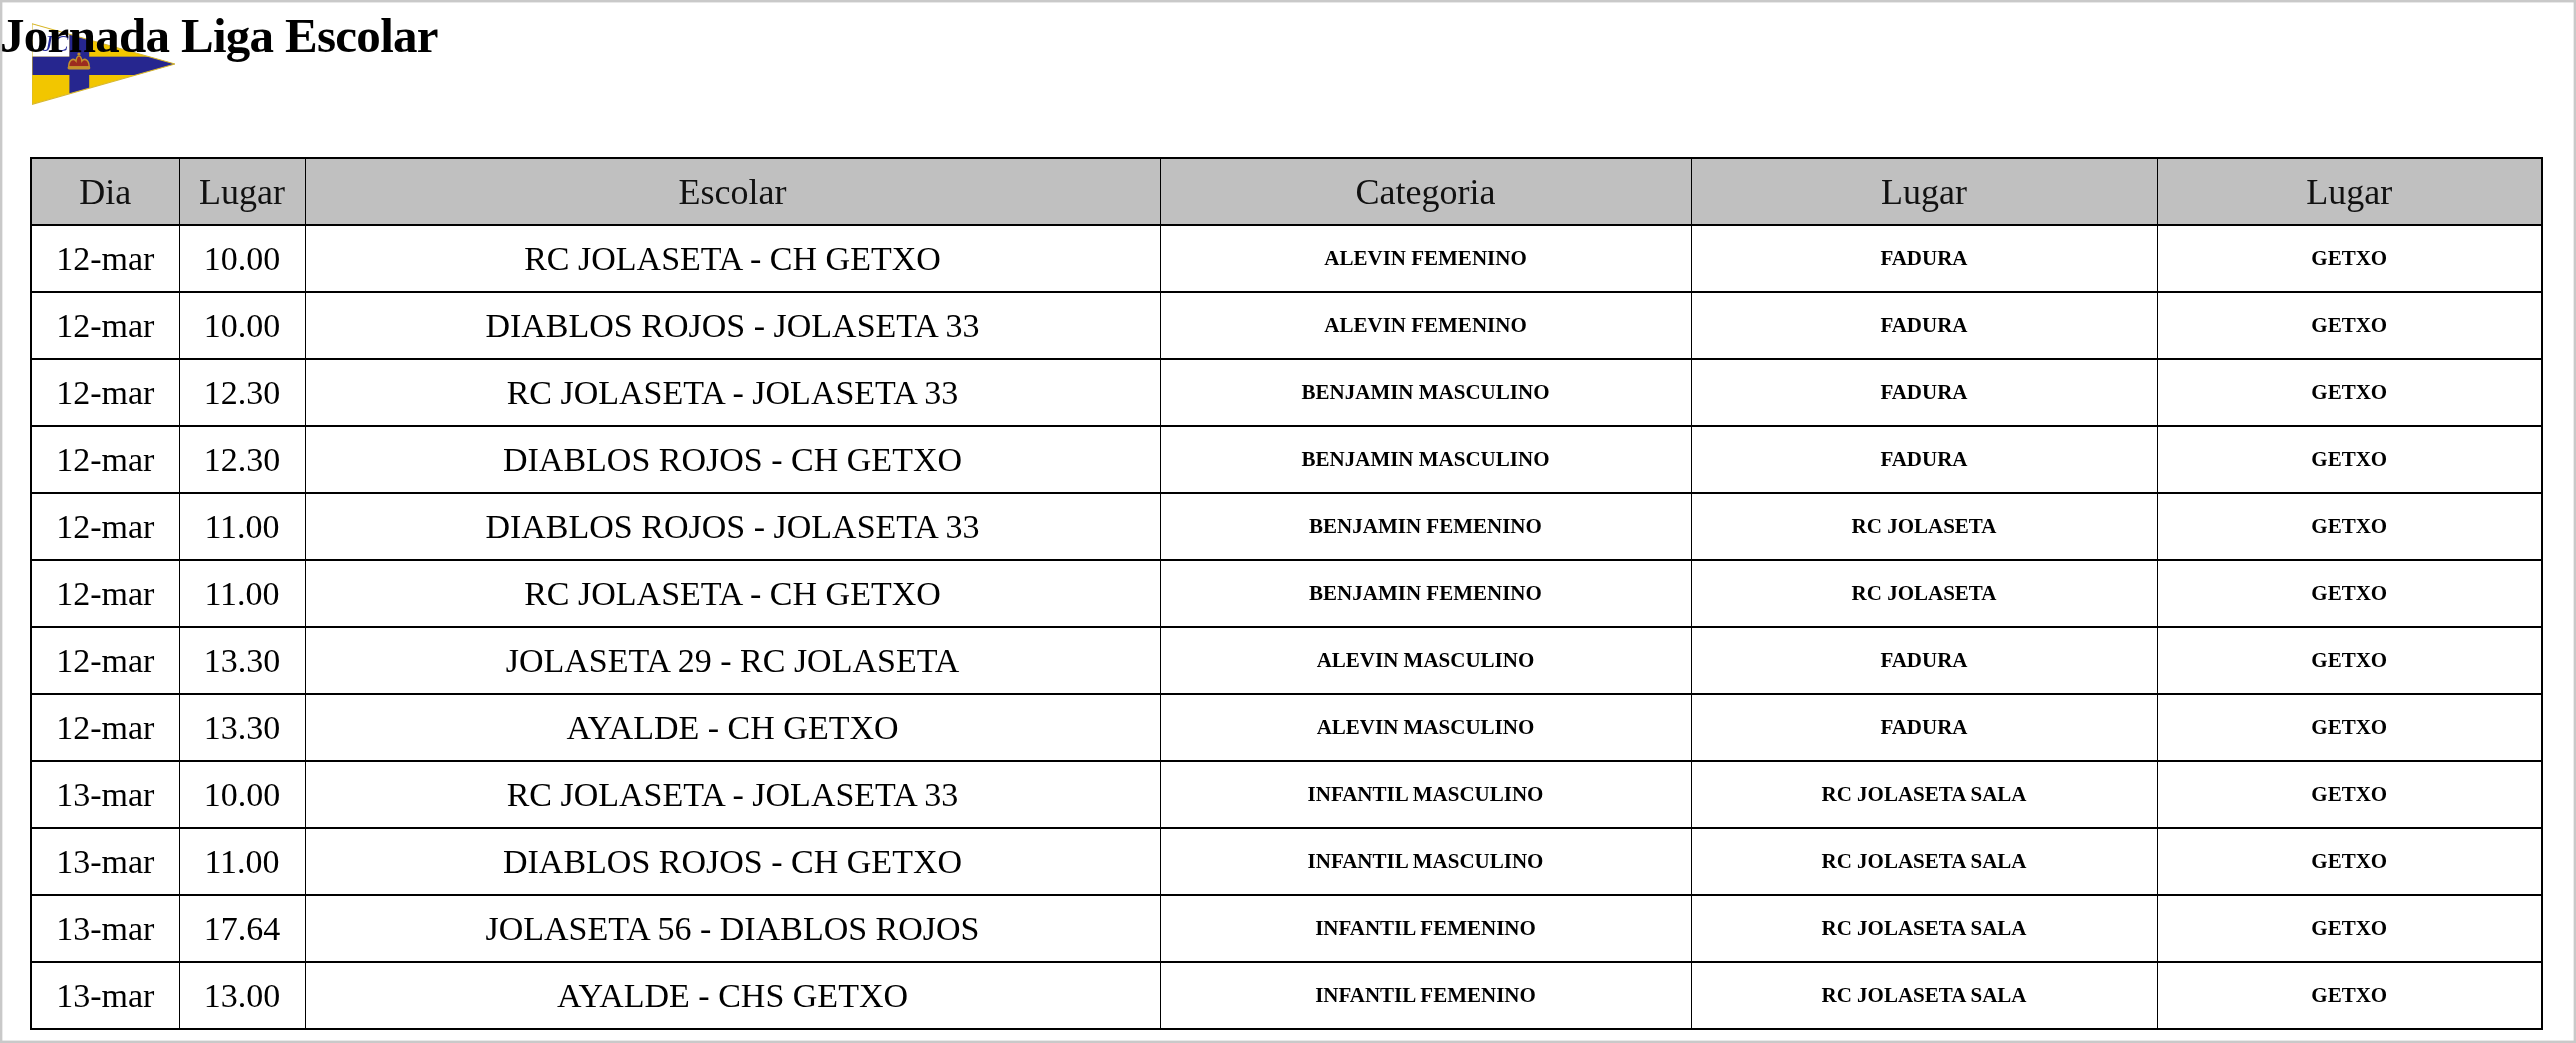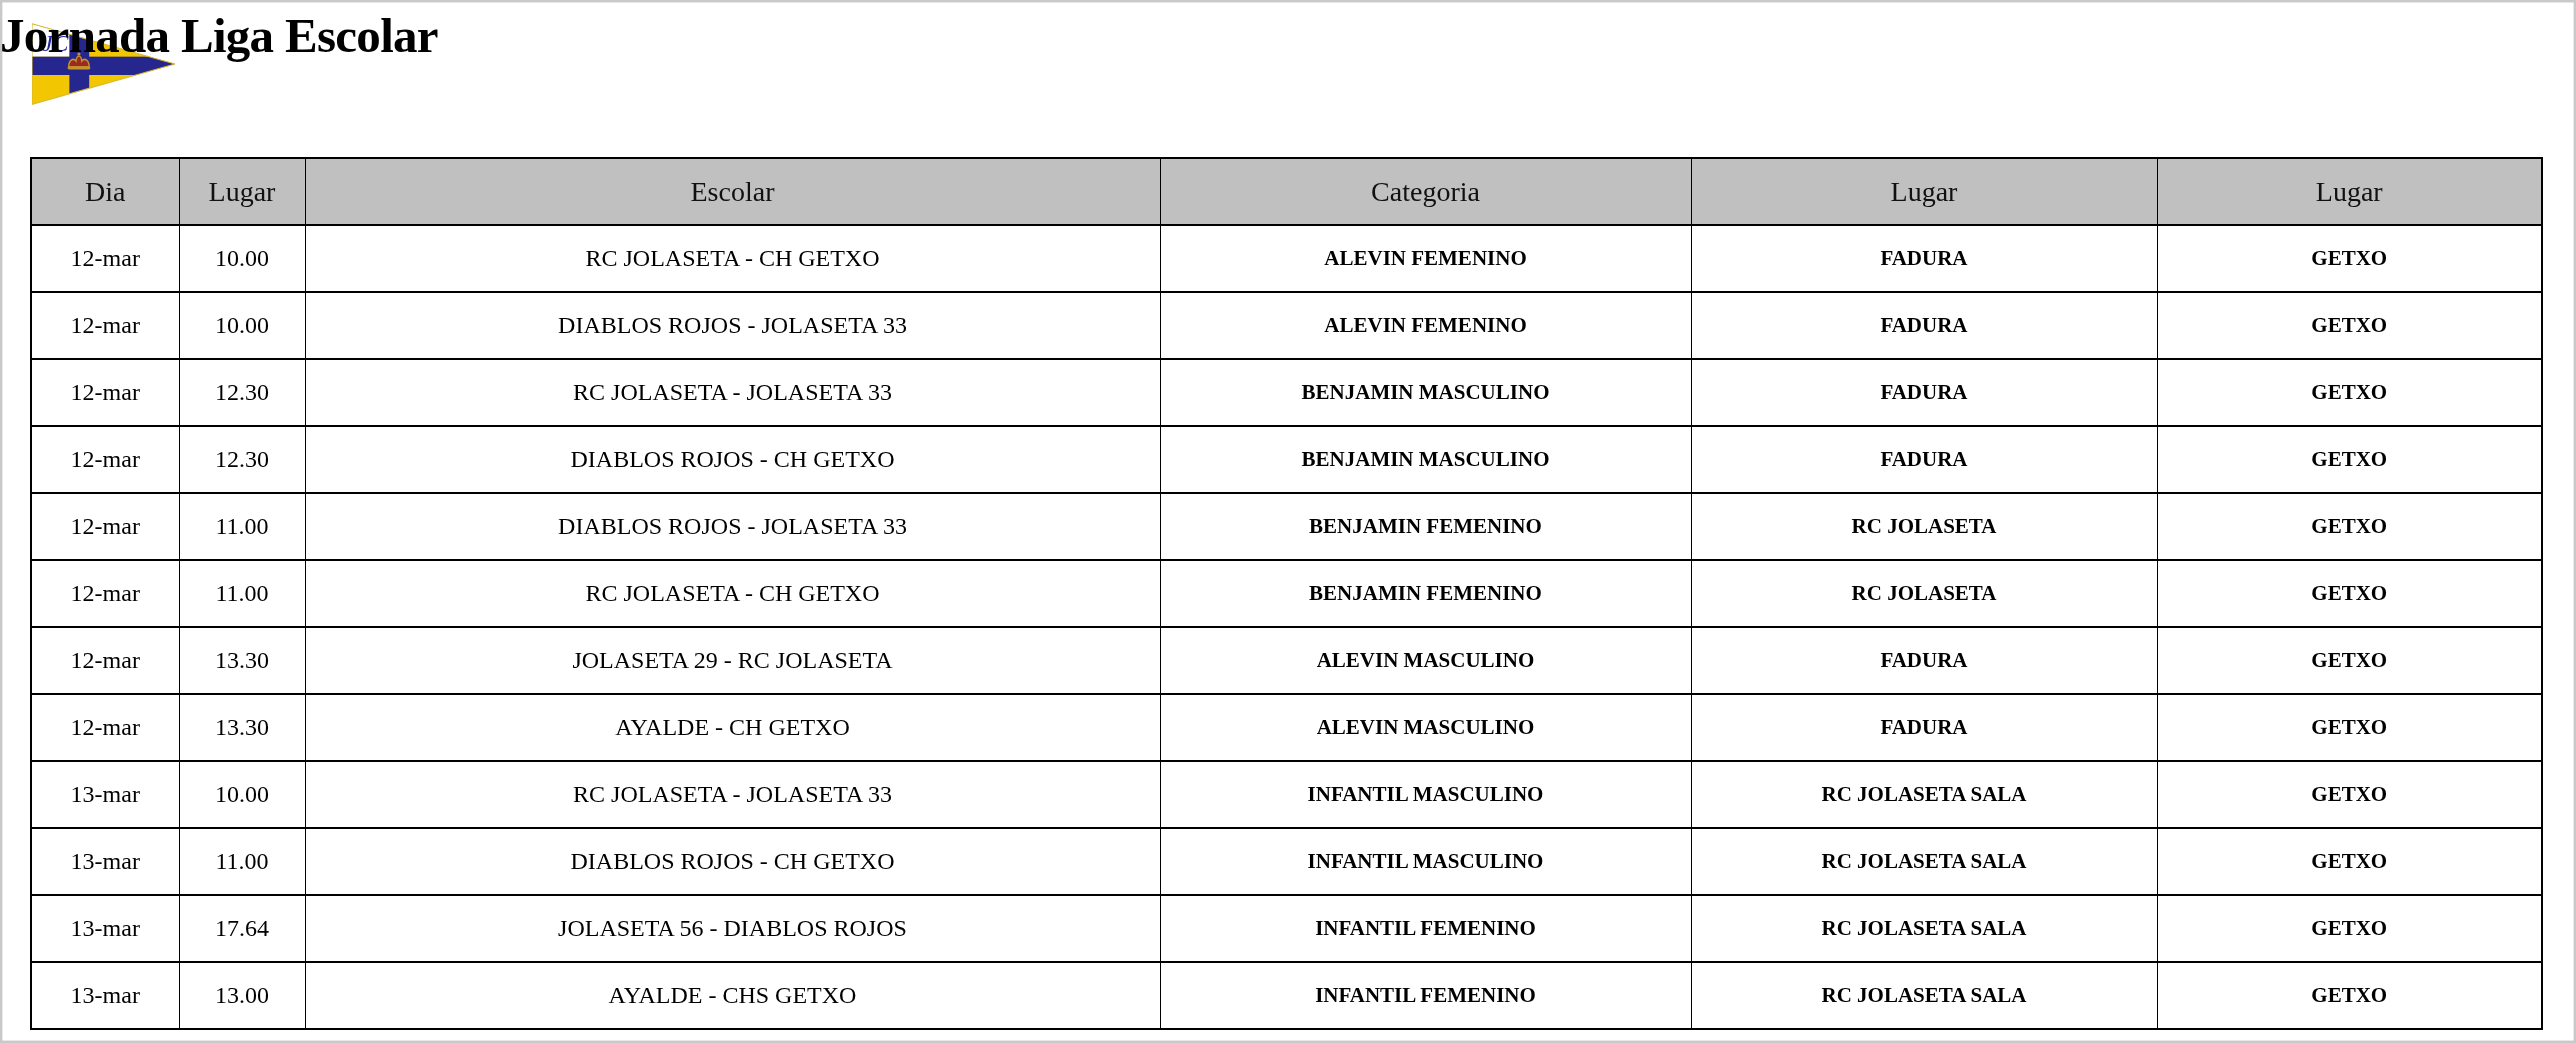--- a/index.html
+++ b/index.html
@@ -18,24 +18,24 @@
     position:absolute;left:30px;top:157px;width:2511px;
     border-collapse:collapse;table-layout:fixed;
     border:2.2px solid #000;
   }
   th,td{
     border:1.4px solid #000;border-top-width:2.2px;border-bottom-width:2.2px;
     height:65px;text-align:center;vertical-align:middle;
     padding:0 4.3px;overflow:hidden;white-space:nowrap;
   }
   th{
-    background:#c0c0c0;font-weight:normal;font-size:28px;color:#111;
+    background:#c0c0c0;font-weight:normal;font-size:36px;color:#111;
     border-bottom-width:2.9px;
   }
-  td.col-dia,td.col-hora,td.col-equipos{font-size:24px;color:#000;}
+  td.col-dia,td.col-hora,td.col-equipos{font-size:34px;color:#000;}
   td.col-categoria,td.col-lugar,td.col-lugar2{font-size:21px;color:#000;font-weight:bold;}
 </style>
 </head>
 <body>
 
 <div class="page-frame"></div>
 
 <svg class="logo" viewBox="0 0 195 112" aria-hidden="true">
   <defs>
     <clipPath id="pennantClip">

